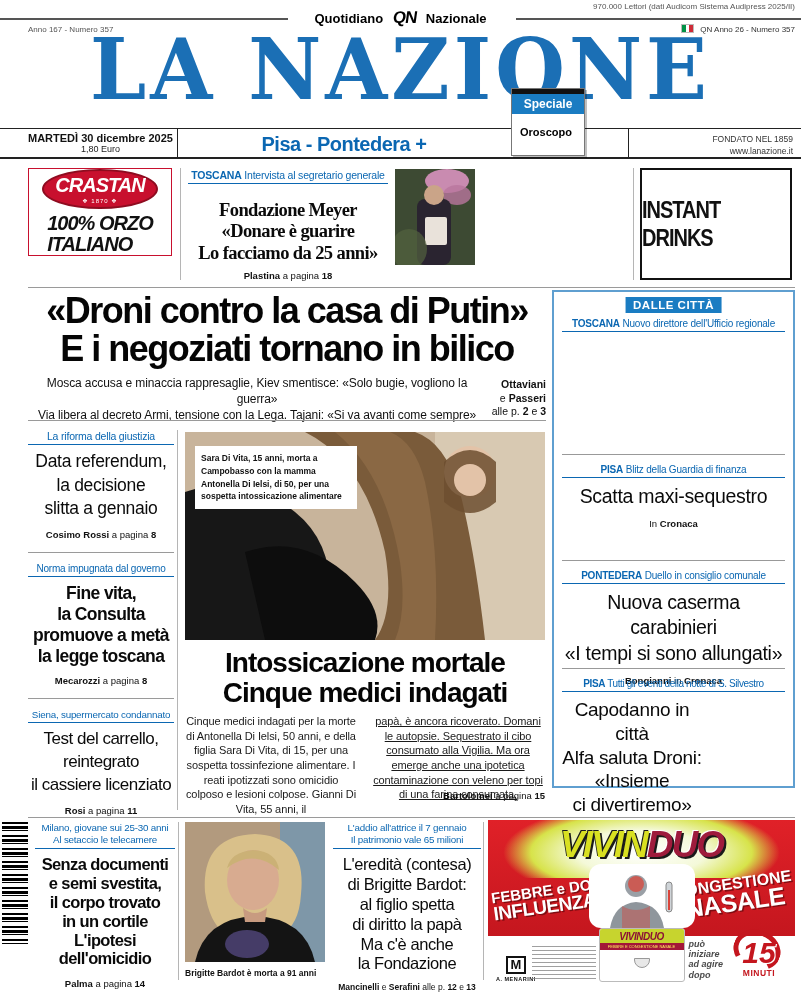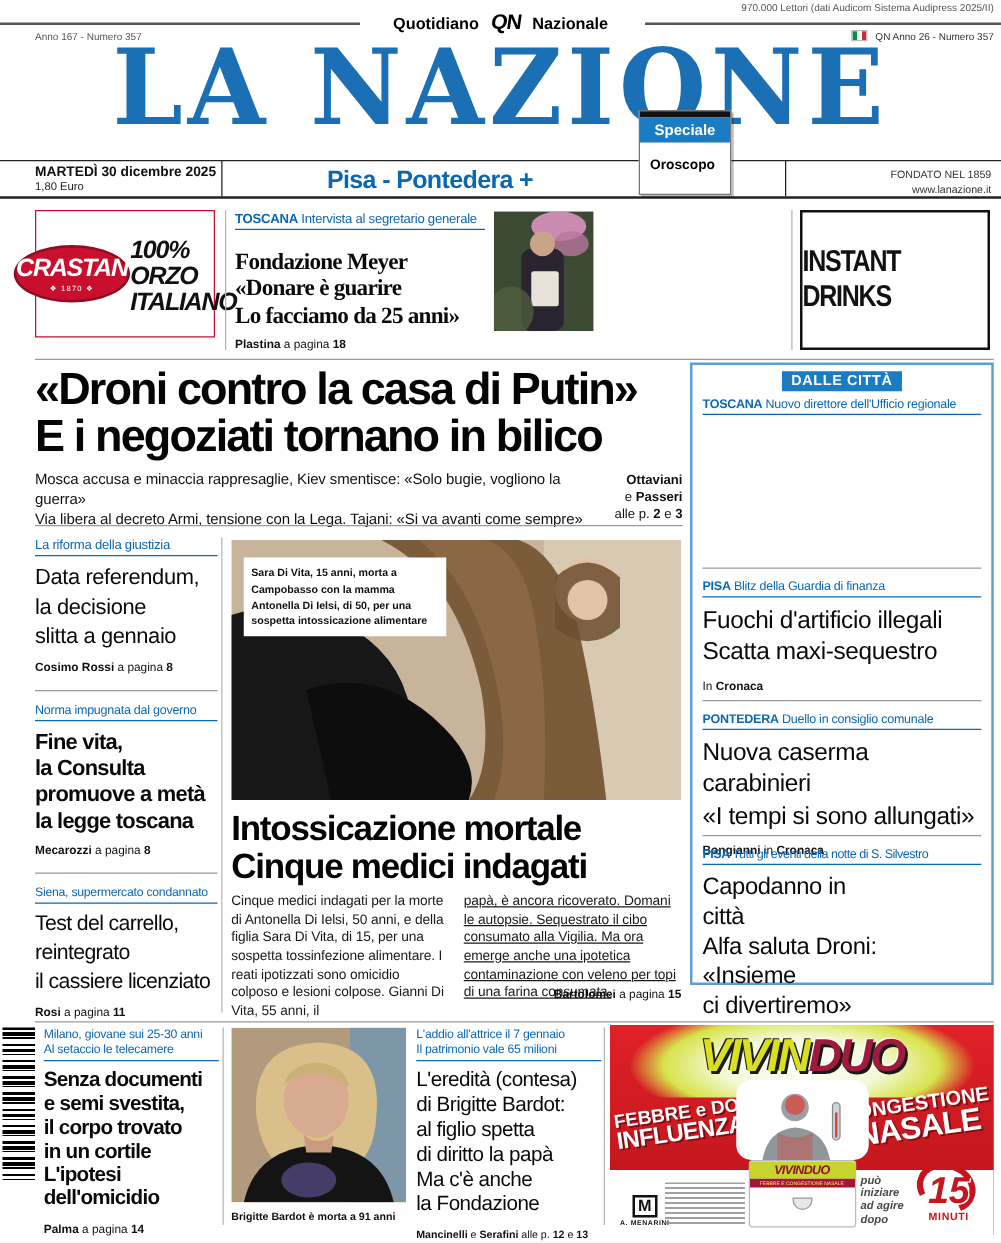--- a/index.html
+++ b/index.html
@@ -2,21 +2,21 @@
 <html><head>
 <meta charset="utf-8">
 <style>
   * { margin:0; padding:0; box-sizing:border-box; }
   html,body { background:#e8e8e8; }
   body { font-family:"Liberation Sans", sans-serif; }
   #page {
     position:relative; width:801px; height:994px; margin:0 auto;
     background:#fff; color:#111; overflow:hidden;
   }
-  .abs { position:absolute; }
+  .abs { position:absolute;text-align:center; }
   .hrule { position:absolute; height:1px; background:#9a9a9a; }
   .vrule { position:absolute; width:1px; background:#b5b5b5; }
 
   
   .microtop { font-size:8px; color:#555; }
   .brandline { height:2px; background:#555; position:absolute; top:18px; }
   .qn-center { position:absolute; top:8px; left:0; right:0; text-align:center; font-weight:bold; font-size:13px; color:#000; }
   .qn-logo { display:inline-block; font-size:17px; font-weight:bold; transform:skewX(-8deg); letter-spacing:-1px; margin:0 6px; }
   .flag { display:inline-block; width:13px; height:9px; border:1px solid #bbb; vertical-align:-1px;
     background:linear-gradient(90deg,#009246 0 33%,#fff 33% 66%,#ce2b37 66%); margin-right:4px; }
@@ -65,22 +65,22 @@
   .c-div { position:absolute; left:8px; right:8px; height:1px; background:#999; }
 
   
   .ph { position:absolute; overflow:hidden; }
 
   
   .barcode { position:absolute; left:2px; top:822px; width:26px; height:122px;
     background:repeating-linear-gradient(180deg,#000 0 2px,#fff 2px 4px,#000 4px 7px,#fff 7px 8px,#000 8px 9px,#fff 9px 13px); }
 
   
-  .crastan { position:absolute; left:28px; top:168px; width:144px; height:102px; border:1px solid #c8102e;
-    display:flex; flex-direction:row; align-items:center; justify-content:center; }
+  .crastan { position:absolute; left:28px; top:168px; width:144px; height:88px; border:1px solid #c8102e;
+    display:flex; flex-direction:column; align-items:center; justify-content:center; }
   .crastan-oval { width:116px; height:46px; background:#c8102e; border-radius:50%;
     display:flex; flex-direction:column; align-items:center; justify-content:center; color:#fff;
     border:2px solid #8e0c20; }
   .crastan-name { font-weight:bold; font-size:20px; font-style:italic; letter-spacing:-1px; }
   .crastan-year { font-size:6px; letter-spacing:1px; }
   .crastan-sub { font-style:italic; font-weight:bold; font-size:20px; letter-spacing:-1px; line-height:1.05; margin-top:4px; }
 
   
   .ristora { position:absolute; left:640px; top:168px; width:152px; height:112px; border:2px solid #111;
     display:flex; flex-direction:column; align-items:center; justify-content:center; background:#fff; }
@@ -242,21 +242,20 @@
 
     <div class="abs" style="left:8px; right:8px; top:26px;">
       <span class="kicker"><b>TOSCANA</b><span> Nuovo direttore dell'Ufficio regionale</span></span>
     </div>
 
     <div class="c-div" style="top:162px;"></div>
 
     <div class="abs" style="left:8px; right:8px; top:172px;">
       <span class="kicker"><b>PISA</b><span> Blitz della Guardia di finanza</span></span>
       <div class="hl-light" style="font-size:19.5px; line-height:1.3; margin-top:6px;">
-        <div>Fuochi d'artificio illegali</div>
           <div>Scatta maxi-sequestro</div>
       </div>
       <div class="byline" style="margin-top:9px;">
         <span>In </span><b>Cronaca</b>
       </div>
     </div>
     <div class="c-div" style="top:268px;"></div>
 
     <div class="abs" style="left:8px; right:8px; top:278px;">
       <span class="kicker"><b>PONTEDERA</b><span> Duello in consiglio comunale</span></span>

